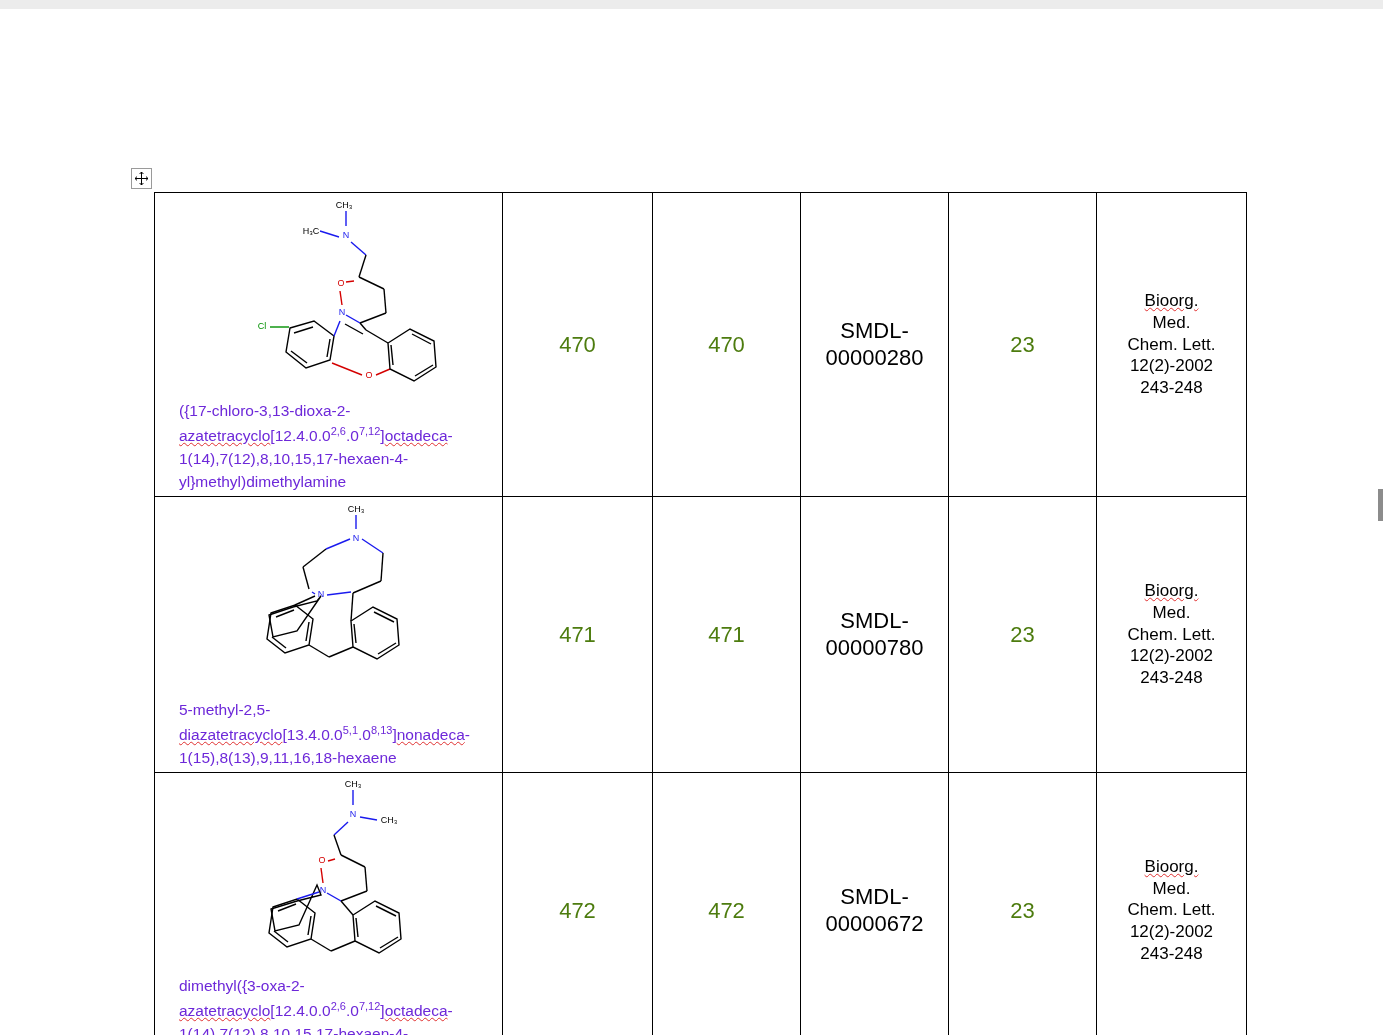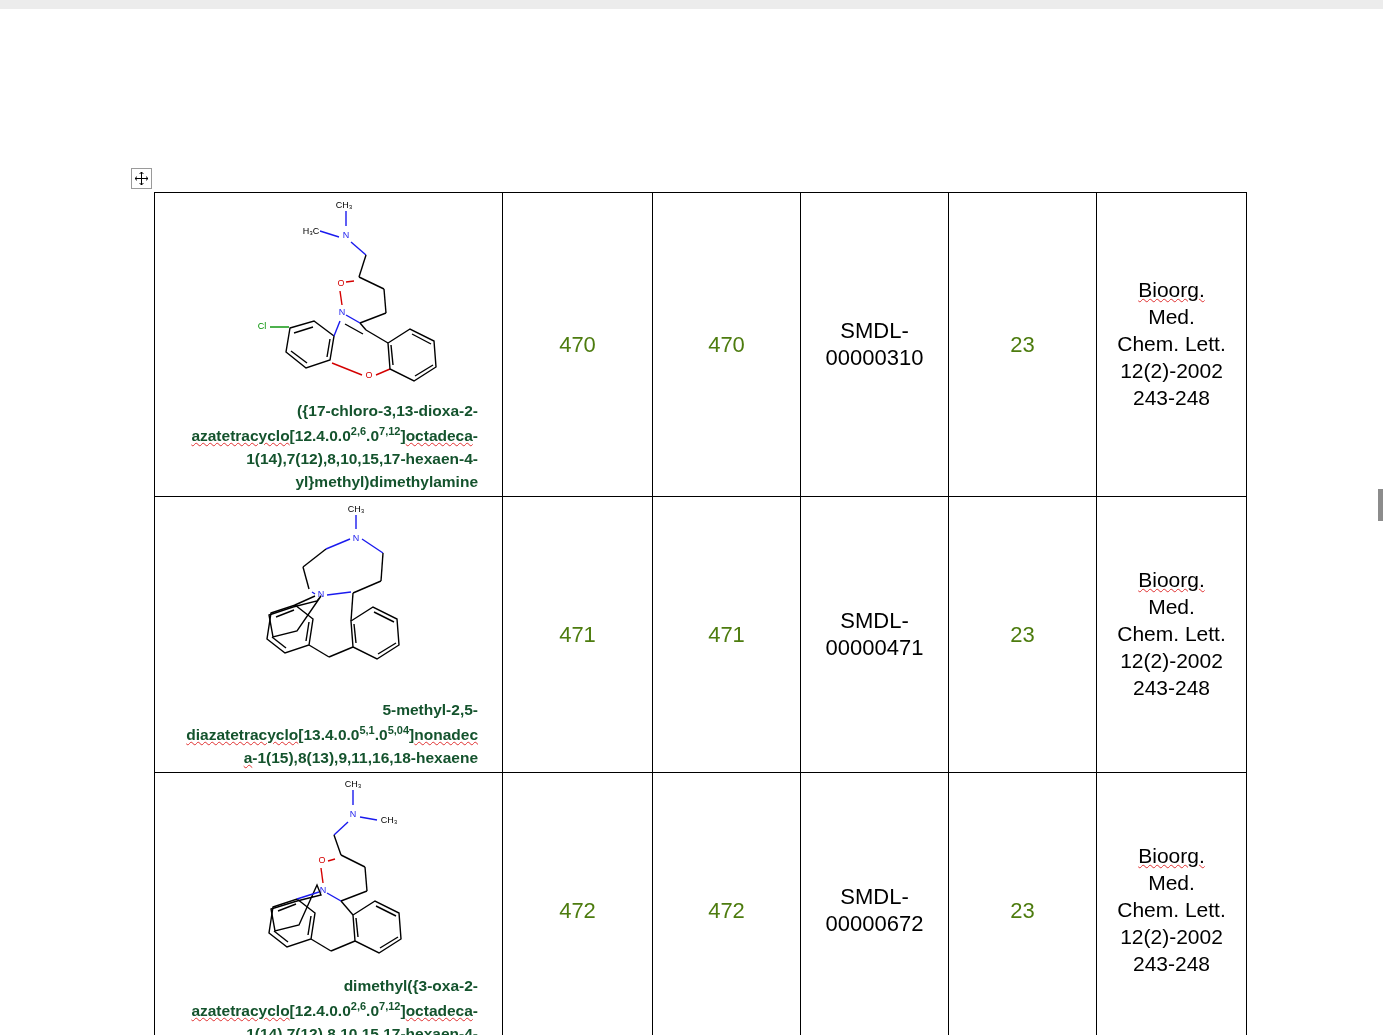--- a/index.html
+++ b/index.html
@@ -81,48 +81,47 @@
   .cell-id {
     text-align: center;
     font-size: 22px;
     color: #000000;
     line-height: 1.24;
     padding: 4px 6px;
     margin-left: 37px;
   }
   .cell-cit {
     text-align: center;
-    font-size: 21px;
+    font-size: 17px;
     color: #000000;
     line-height: 1.28;
     padding: 6px 8px;
   }
   .cit-line { display: block; }
   .squiggle {
     text-decoration: underline;
     text-decoration-style: wavy;
     text-decoration-color: #e03030;
     text-decoration-thickness: 1px;
   }
   .struct-cell {
     padding: 6px 4px 8px 4px;
     text-align: center;
   }
   .struct-svg {
     display: block;
     margin: 0 auto;
   }
   .iupac {
-    color: #14532d;
+    color: #6d28d9;
     font-size: 15.5px;
     line-height: 1.48;
-    text-align: right;
+    text-align: left;
     padding: 2px 24px 2px 24px;
     word-wrap: break-word;
-    font-weight: bold;
   }
   .iupac sup { font-size: 11px; }
   .iupac .err {
     text-decoration: underline;
     text-decoration-style: wavy;
     text-decoration-color: #e03030;
     text-decoration-thickness: 1px;
   }
   
   .lbl { font-family: "Liberation Sans", sans-serif; font-size: 9px; }
@@ -205,21 +204,21 @@
             <line class="bond" x1="194" y1="150" x2="172" y2="137"></line>
             <line class="bond" x1="172" y1="137" x2="166" y2="130"></line>
             <line class="bond" x1="169" y1="141" x2="151" y2="131"></line>
           </svg>
           <div class="iupac">({17-chloro-3,13-dioxa-2-<span class="err">azatetracyclo</span>[12.4.0.0<sup>2,6</sup>.0<sup>7,12</sup>]<span class="err">octadeca</span>-1(14),7(12),8,10,15,17-hexaen-4-yl}methyl)dimethylamine</div>
         </td>
         <td class="cell-center">470</td>
         <td class="cell-center">470</td>
         <td class="cell-id">
           <span>SMDL-</span><br>
-          <span>00000310</span>
+          <span>00000280</span>
         </td>
         <td class="cell-center">23</td>
         <td class="cell-cit">
           <span class="cit-line squiggle">Bioorg.</span>
           <span class="cit-line">Med.</span>
           <span class="cit-line">Chem. Lett.</span>
           <span class="cit-line">12(2)-2002</span>
           <span class="cit-line">243-248</span>
         </td>
       </tr>
@@ -250,27 +249,27 @@
 
             <line class="bond" x1="116" y1="148" x2="136" y2="160"></line>
             <line class="bond" x1="136" y1="160" x2="160" y2="150"></line>
 
             <polygon class="bond" points="160,150 158,124 180,110 204,122 206,148 184,162"></polygon>
             <line class="bond" x1="163" y1="146" x2="161" y2="127"></line>
             <line class="bond" x1="181" y1="115" x2="201" y2="125"></line>
             <line class="bond" x1="203" y1="146" x2="185" y2="157"></line>
             <line class="bond" x1="158" y1="124" x2="160" y2="96"></line>
           </svg>
-          <div class="iupac">5-methyl-2,5-<span class="err">diazatetracyclo</span>[13.4.0.0<sup>5,1</sup>.0<sup>5,04</sup>]<span class="err">nonadeca</span>-1(15),8(13),9,11,16,18-hexaene</div>
+          <div class="iupac">5-methyl-2,5-<span class="err">diazatetracyclo</span>[13.4.0.0<sup>5,1</sup>.0<sup>8,13</sup>]<span class="err">nonadeca</span>-1(15),8(13),9,11,16,18-hexaene</div>
         </td>
         <td class="cell-center">471</td>
         <td class="cell-center">471</td>
         <td class="cell-id">
           <span>SMDL-</span><br>
-          <span>00000471</span>
+          <span>00000780</span>
         </td>
         <td class="cell-center">23</td>
         <td class="cell-cit">
           <span class="cit-line squiggle">Bioorg.</span>
           <span class="cit-line">Med.</span>
           <span class="cit-line">Chem. Lett.</span>
           <span class="cit-line">12(2)-2002</span>
           <span class="cit-line">243-248</span>
         </td>
       </tr>

